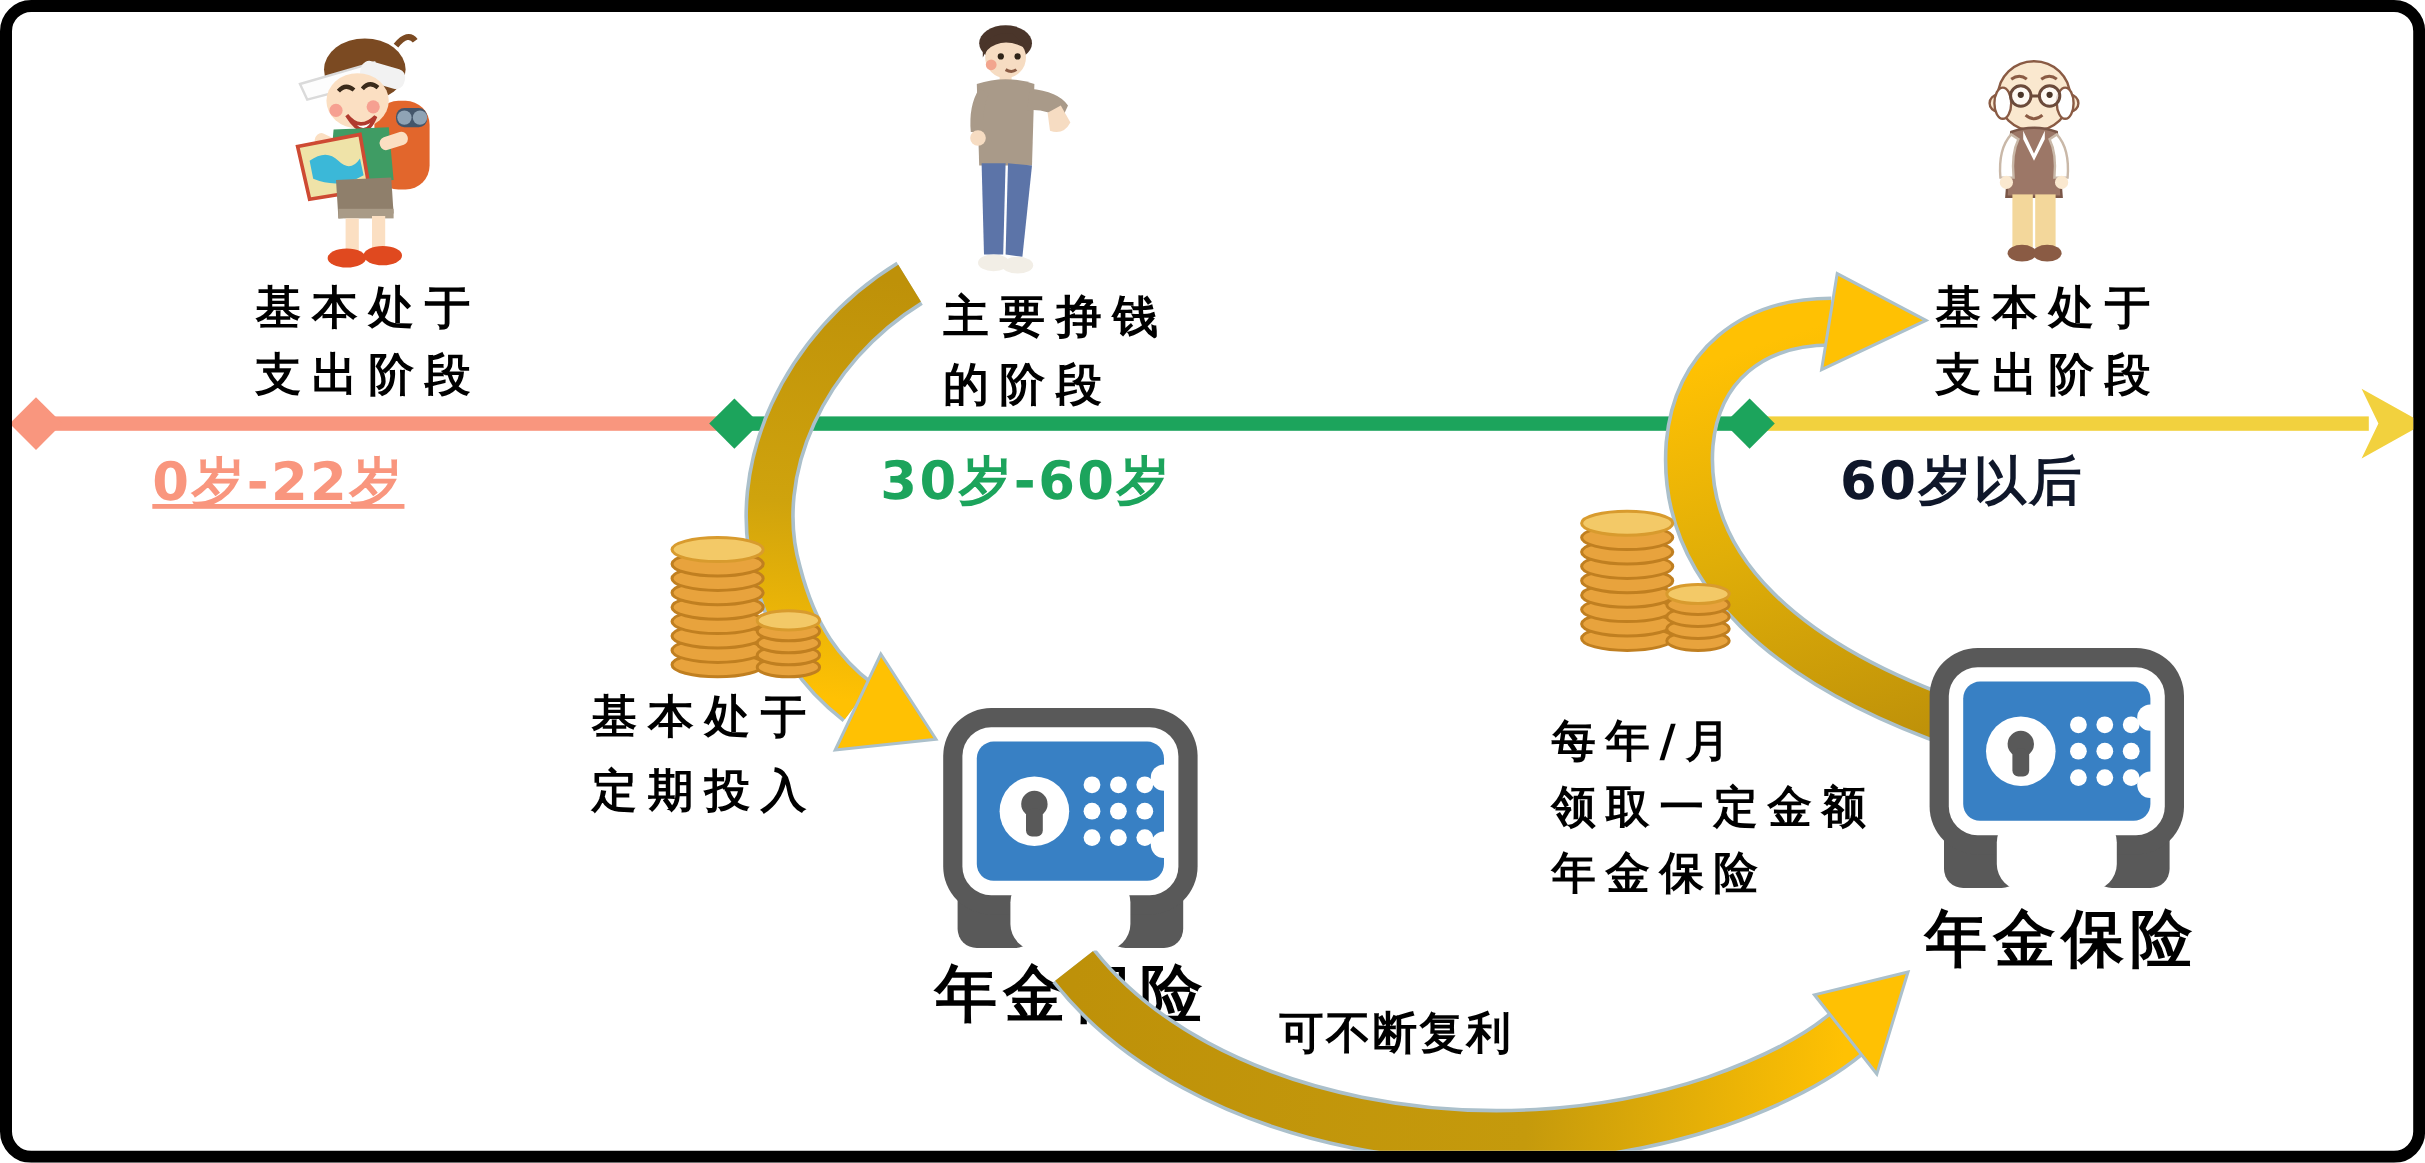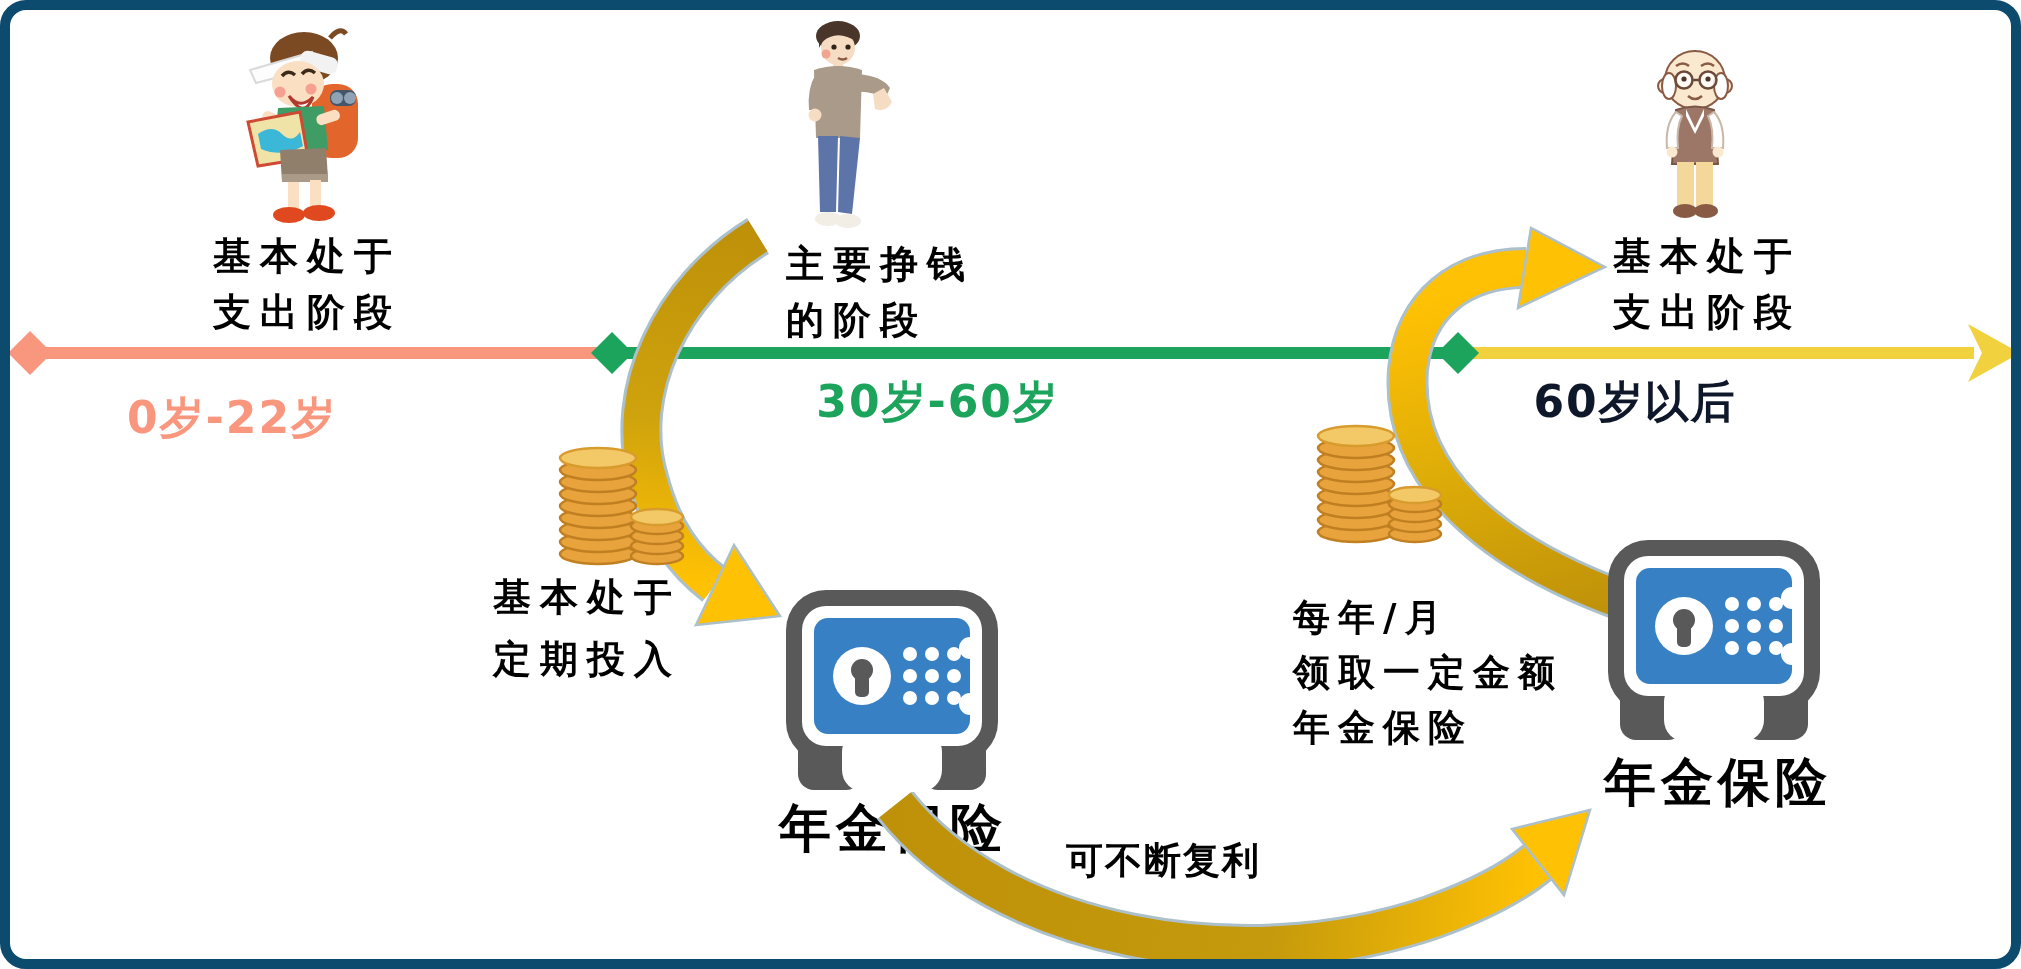--- a/index.html
+++ b/index.html
@@ -1,18 +1,18 @@
 <!DOCTYPE html>
 <html><head>
 <meta charset="utf-8">
 <style>
   html,body{margin:0;padding:0;background:#fff;}
   .stage{
     position:relative;width:2021px;height:969px;background:#ffffff;
-    border:10px solid #0c4a6e;border-radius:26px;box-sizing:border-box;overflow:hidden;
+    border:10px solid #000000;border-radius:26px;box-sizing:border-box;overflow:hidden;
     font-family:"DejaVu Sans","Liberation Sans",sans-serif;
   }
   .lbl{position:absolute;font-weight:700;color:#000;white-space:nowrap;z-index:1;}
   .blk{font-size:38px;letter-spacing:9px;line-height:56px;}
   .ctr{text-align:center;}
   .age{font-size:44px;letter-spacing:2px;line-height:48px;}
   .age-child{color:#F9967E;}
   .age-earn{color:#1CA45C;}
   .age-retire{color:#0f172a;}
   .safelbl{font-size:52px;letter-spacing:5px;}
@@ -31,22 +31,22 @@
   <div class="lbl blk" style="left:776px;top:226px;">
     <div>主要挣钱</div>
     <div>的阶段</div>
   </div>
 
   <div class="lbl blk ctr" style="left:1537px;top:218px;width:320px;">
     <div>基本处于</div>
     <div>支出阶段</div>
   </div>
 
-  <div class="lbl age age-child ctr" style="left:72px;top:384px;width:300px;">0岁-22岁</div>
-  <div class="lbl age age-earn ctr" style="left:749px;top:368px;width:300px;text-align:right;">30岁-60岁</div>
+  <div class="lbl age age-child ctr" style="left:72px;top:369px;width:300px;text-decoration:underline;">0岁-22岁</div>
+  <div class="lbl age age-earn ctr" style="left:695px;top:368px;width:300px;">30岁-60岁</div>
   <div class="lbl age age-retire ctr" style="left:1475px;top:368px;width:300px;">60岁以后</div>
 
   <div class="lbl blk" style="left:483px;top:556px;line-height:62px;">
     <div>基本处于</div>
     <div>定期投入</div>
   </div>
 
   <div class="lbl" style="left:1283px;top:580px;font-size:37px;letter-spacing:8px;line-height:55px;">
     <div>每年/月</div>
     <div>领取一定金额</div>

